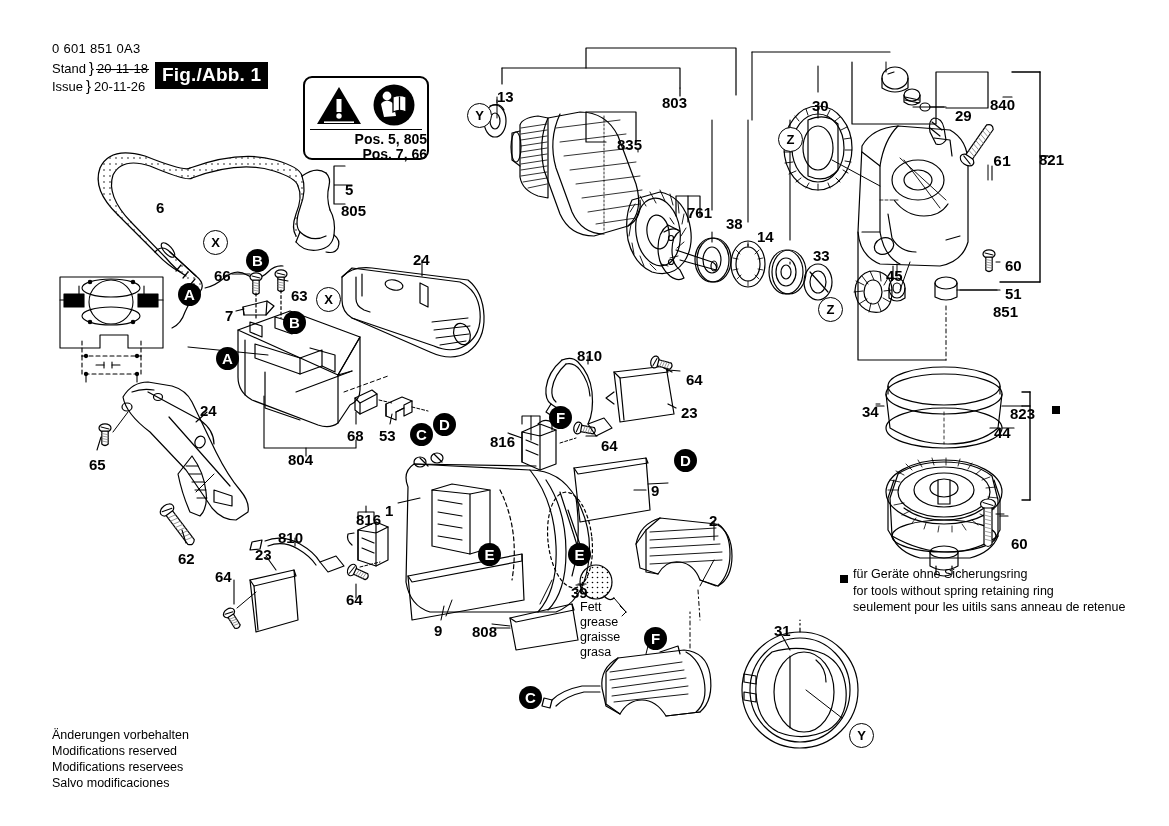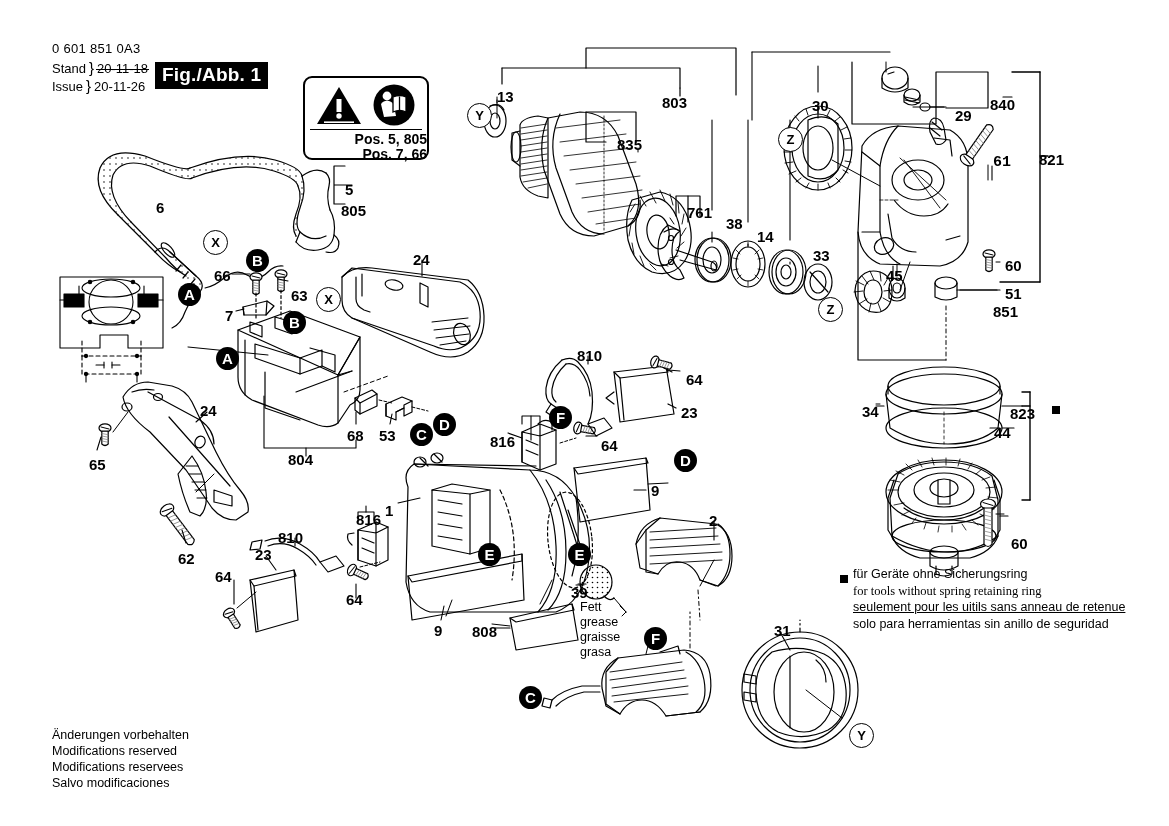--- a/index.html
+++ b/index.html
@@ -869,23 +869,22 @@
     <div>grease</div>
     <div>graisse</div>
     <div>grasa</div>
   </div>
 
   <div class="abs foot2" style="left:840px;top:566px;">
     <div style="display:flex;align-items:flex-end;">
       <span class="sqm"></span>
       <span>für Geräte ohne Sicherungsring</span>
     </div>
-    <div style="padding-left:13px;font-family:Liberation Serif, serif;">for tools without spring retaining ring</div>
-    <div style="padding-left:13px;text-decoration:underline;">seulement pour les uitils sans anneau de retenue</div>
-    <div style="padding-left:13px;">solo para herramientas sin anillo de seguridad</div>
+    <div style="padding-left:13px;">for tools without spring retaining ring</div>
+    <div style="padding-left:13px;">seulement pour les uitils sans anneau de retenue</div>
   </div>
 
   <div class="abs foot" style="left:52px;top:727px;">
     <div>Änderungen vorbehalten</div>
     <div>Modifications reserved</div>
     <div>Modifications reservees</div>
     <div>Salvo modificaciones</div>
   </div>
 
   <div class="abs" style="left:1052px;top:401px;">

